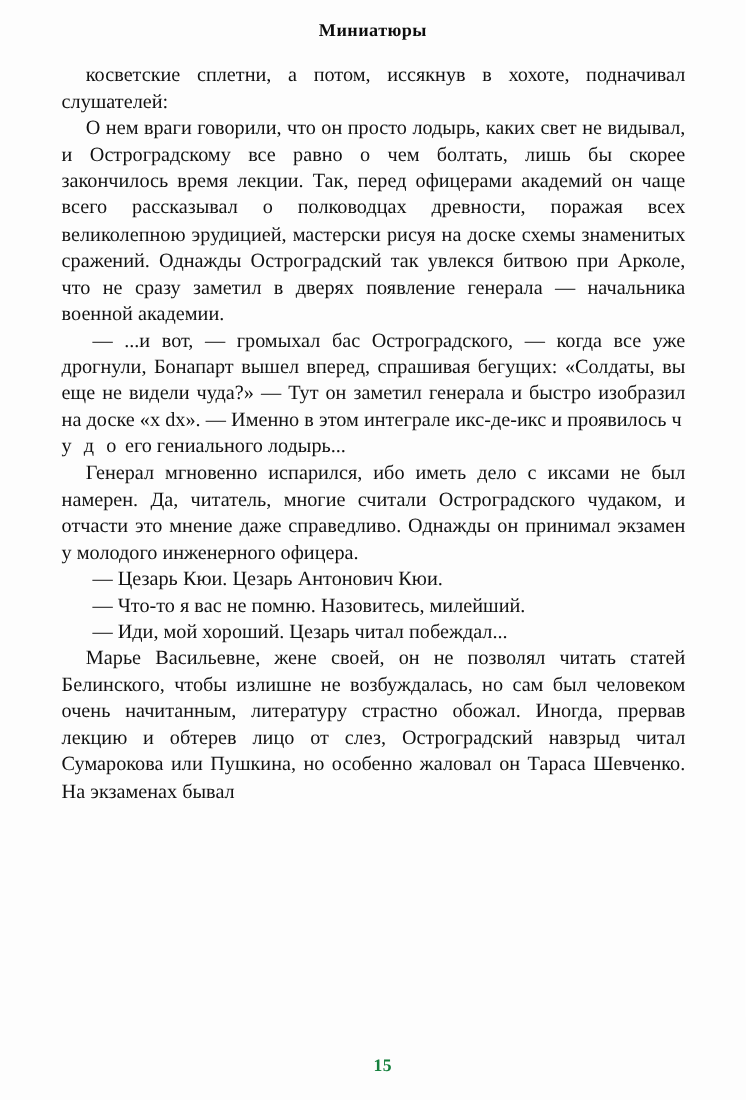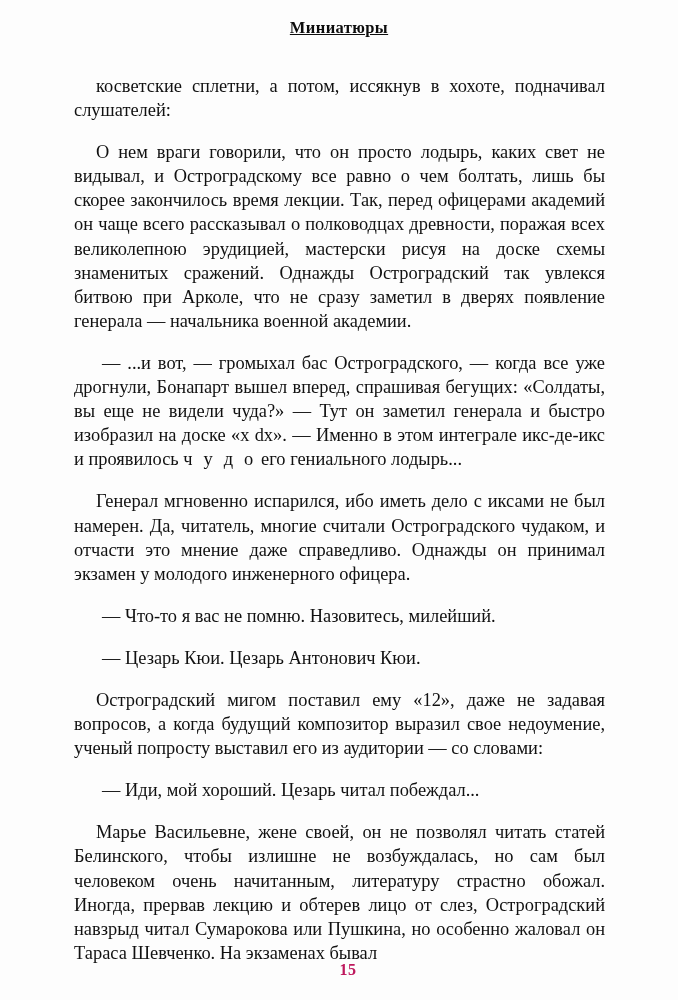--- a/index.html
+++ b/index.html
@@ -21,54 +21,53 @@
   .running-head {
     position: absolute;
     top: 18px;
     left: 56px;
     width: 566px;
     text-align: center;
     font-size: 16.5px;
     font-weight: bold;
     letter-spacing: 0.4px;
     color: #0d0d0d;
-    text-decoration: underline;
   }
   .text-block {
     position: absolute;
     top: 56px;
     left: 56px;
     width: 567px;
     font-size: 18.4px;
     line-height: 24.1px;
     text-align: justify;
     text-justify: inter-word;
     color: #111111;
     -webkit-font-smoothing: antialiased;
   }
   .para {
-    margin: 18px;
+    margin: 0;
     text-indent: 22px;
     text-align: justify;
   }
   .para.dialogue {
     text-indent: 28px;
   }
   .spaced {
     letter-spacing: 3.2px;
   }
   .folio {
     position: absolute;
     left: 0;
     right: 0;
     top: 961px;
     text-align: center;
     font-size: 16px;
     font-weight: bold;
-    color: #be185d;
+    color: #15803d;
     letter-spacing: 0.5px;
     padding-left: 18px;
   }
 </style>
 </head>
 <body>
 
 <div class="page">
 
   <div class="running-head">Миниатюры</div>
@@ -79,25 +78,24 @@
 
 
     <p class="para">О нем враги говорили, что он просто лодырь, каких свет не видывал, и Остроградскому все равно о чем болтать, лишь бы скорее закончилось время лекции. Так, перед офицерами академий он чаще всего рассказывал о полководцах древности, поражая всех великолепною эрудицией, мастерски рисуя на доске схемы знаменитых сражений. Однажды Остроградский так увлекся битвою при Арколе, что не сразу заметил в дверях появление генерала — начальника военной академии.</p>
 
     <p class="para dialogue">
       <span>— ...и вот, — громыхал бас Остроградского, — когда все уже дрогнули, Бонапарт вышел вперед, спрашивая бегущих: «Солдаты, вы еще не видели чуда?» — Тут он заметил генерала и быстро изобразил на доске «x dx». — Именно в этом интеграле икс-де-икс и проявилось </span><span class="spaced">ч у д о</span><span> его гениального лодырь...</span>
     </p>
 
     <p class="para">Генерал мгновенно испарился, ибо иметь дело с иксами не был намерен. Да, читатель, многие считали Остроградского чудаком, и отчасти это мнение даже справедливо. Однажды он принимал экзамен у молодого инженерного офицера.</p>
 
+    <p class="para dialogue">— Цезарь Кюи. Цезарь Антонович Кюи.</p>
+
     <p class="para dialogue">— Что-то я вас не помню. Назовитесь, милейший.</p>
 
-    <p class="para dialogue">— Цезарь Кюи. Цезарь Антонович Кюи.</p>
-
-    <p class="para">Остроградский мигом поставил ему «12», даже не задавая вопросов, а когда будущий композитор выразил свое недоумение, ученый попросту выставил его из аудитории — со словами:</p>
 
     <p class="para dialogue">— Иди, мой хороший. Цезарь читал побеждал...</p>
 
     <p class="para">Марье Васильевне, жене своей, он не позволял читать статей Белинского, чтобы излишне не возбуждалась, но сам был человеком очень начитанным, литературу страстно обожал. Иногда, прервав лекцию и обтерев лицо от слез, Остроградский навзрыд читал Сумарокова или Пушкина, но особенно жаловал он Тараса Шевченко. На экзаменах бывал</p>
 
   </div>
 
   <div class="folio">15</div>
 
 </div>

